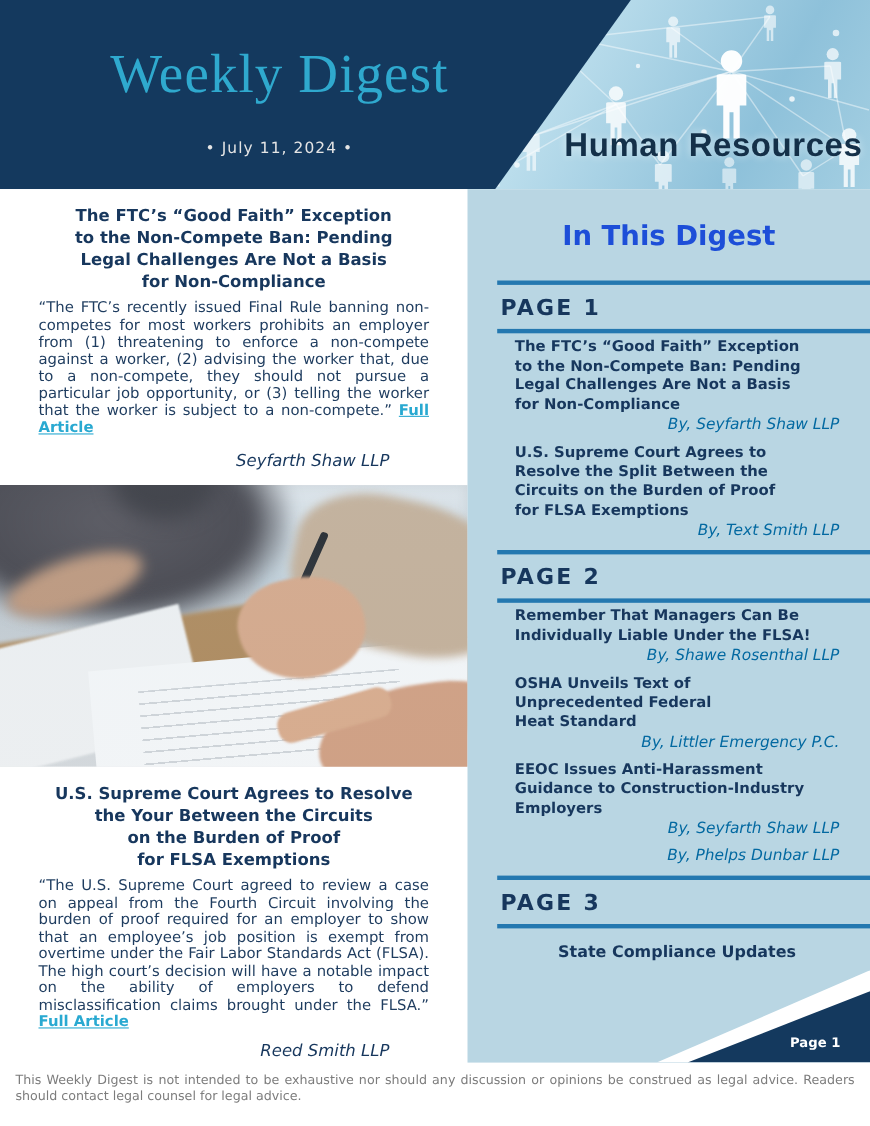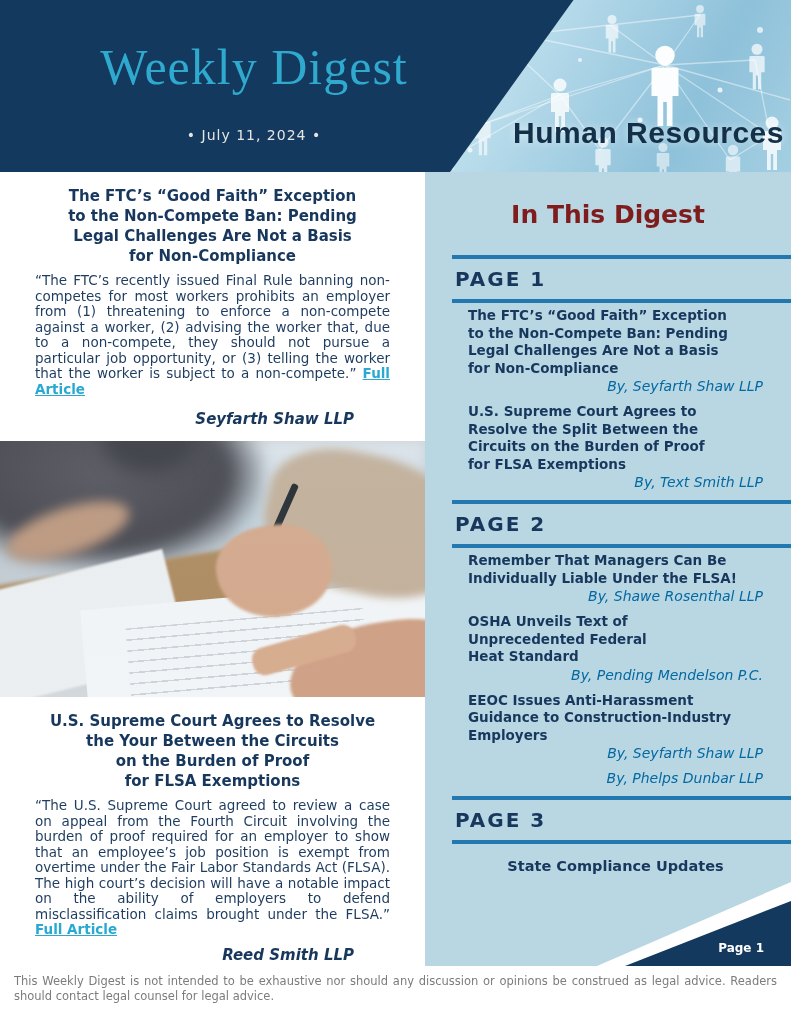--- a/index.html
+++ b/index.html
@@ -49,21 +49,21 @@
   }
   .article-body {
     margin-top:7px; text-align:justify;
     font-size:13.5px; line-height:15.5px; color:#1E3C5F;
   }
   .full-article {
     color:#29A9D1; font-weight:bold; text-decoration:underline; cursor:pointer;
   }
   .attribution {
     margin-top:13px; padding-right:36px; text-align:right;
-    font-size:15px; font-weight:bold; font-style:italic; color:#17375D;
+    font-size:15px; font-weight:normal; font-style:italic; color:#17375D;
   }
   .attribution.second { margin-top:8px; }
 
   
   .photo {
     position:relative; width:425px; height:256px; margin-top:13px;
     background:linear-gradient(180deg,#cfd6da 0%,#c3ccd2 40%,#d8dcdf 100%);
     overflow:hidden;
   }
   .photo div { position:absolute; }
@@ -85,21 +85,21 @@
   .ph-finger { left:59%; top:76%; width:25%; height:11%; background:#dcae8e; border-radius:12px; filter:blur(1px); transform:rotate(-16deg); }
   .ph-tint { inset:0; background:linear-gradient(180deg,rgba(160,185,205,.10),rgba(120,140,160,.05)); }
 
   
   .sidebar {
     position:absolute; left:425px; top:172px; width:366px; height:794px;
     background:#B9D6E3;
   }
   .digest-heading {
     padding-top:28px; text-align:center;
-    font-size:25px; font-weight:bold; color:#7f1d1d;
+    font-size:25px; font-weight:bold; color:#1d4ed8;
   }
   .rule { height:4px; background:#2478B0; margin-left:27px; }
   .rule.first { margin-top:26px; }
   .page-head {
     padding:8px 0 8px 30px;
     font-size:20px; font-weight:bold; letter-spacing:2px; color:#17375D;
   }
   .toc-items { padding:4px 28px 1px 43px; }
   .toc-title {
     font-size:13.5px; font-weight:bold; line-height:17.5px; color:#17375D;
@@ -269,21 +269,21 @@
     <div class="toc-items">
       <div>
         <div class="toc-title">Remember That Managers Can Be
 Individually Liable Under the FLSA!</div>
         <div class="toc-by">By, Shawe Rosenthal LLP</div>
       </div>
       <div>
         <div class="toc-title">OSHA Unveils Text of
 Unprecedented Federal
 Heat Standard</div>
-        <div class="toc-by">By, Pending Mendelson P.C.</div>
+        <div class="toc-by">By, Littler Emergency P.C.</div>
       </div>
       <div>
         <div class="toc-title">EEOC Issues Anti-Harassment
 Guidance to Construction-Industry
 Employers</div>
         <div class="toc-by">By, Seyfarth Shaw LLP</div>
       </div>
       <div>
         <div class="toc-by">By, Phelps Dunbar LLP</div>
       </div>

